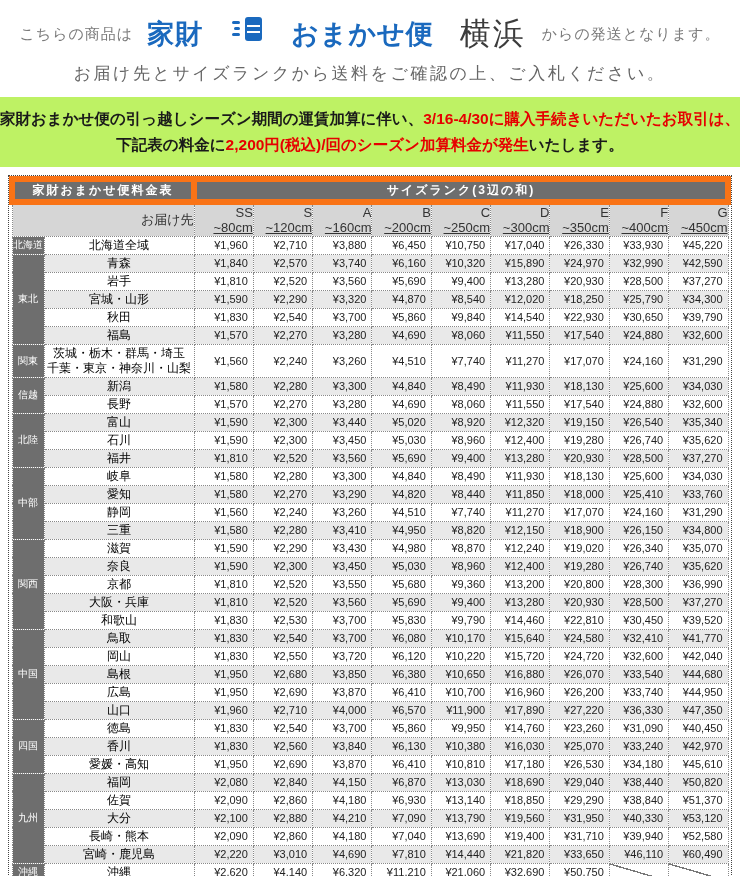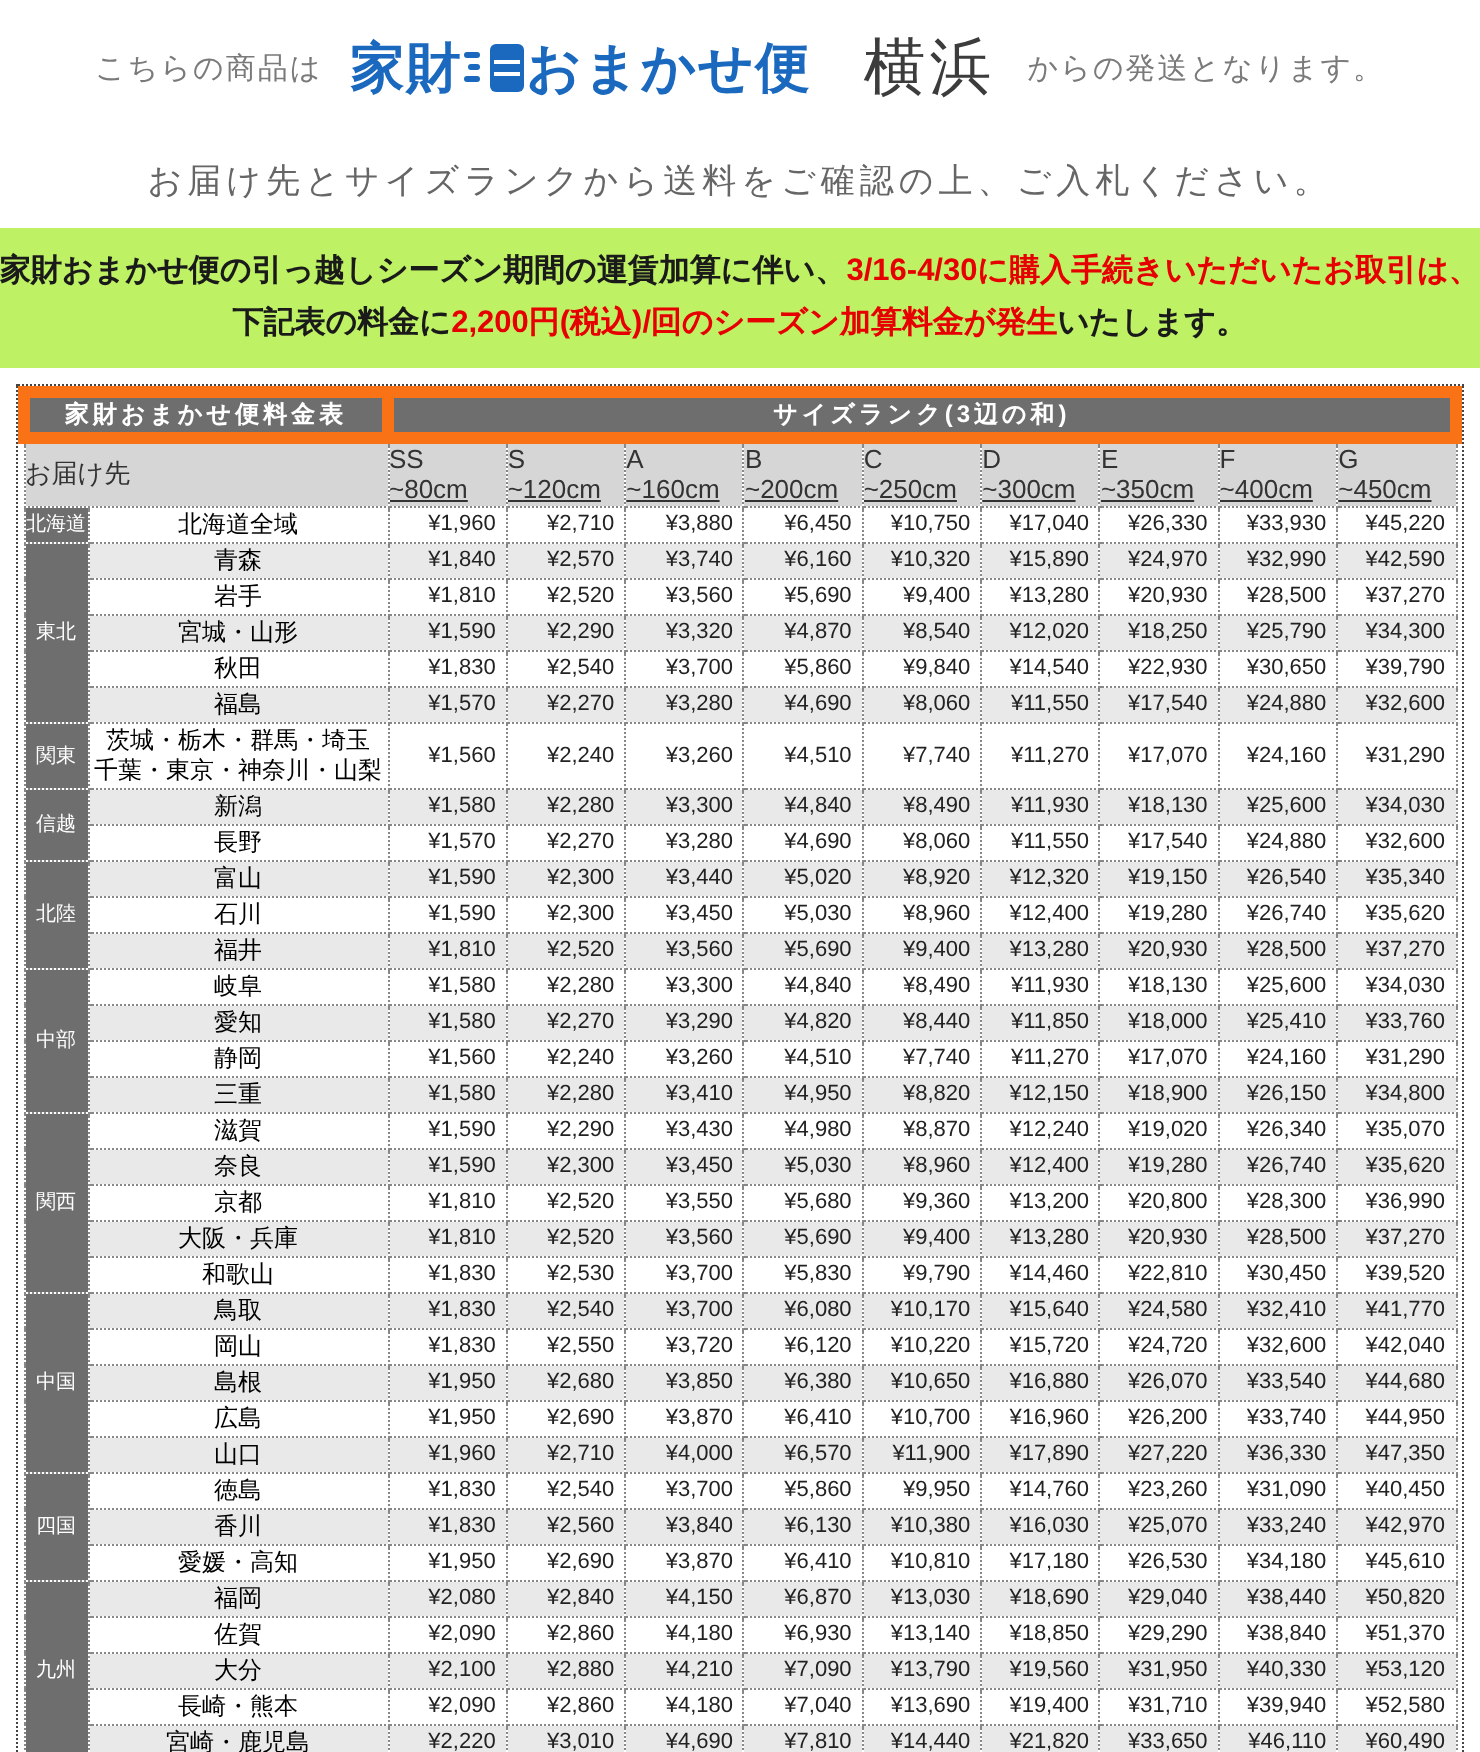--- a/index.html
+++ b/index.html
@@ -8,61 +8,61 @@
     width:740px; height:876px; background:#ffffff;
     font-family:"Liberation Sans","DejaVu Sans",sans-serif;
     color:#333; overflow:hidden;
   }
   
   .top-line {
     display:flex; align-items:center; justify-content:center;
     padding-top:13px; height:55px; white-space:nowrap;
   }
   .lead-text,.tail-text { font-size:15px; color:#7a7a7a; letter-spacing:1px; }
-  .logo { display:flex; align-items:center; margin:0 10px 0 14px; }
+  .logo { display:flex; align-items:flex-start; margin:0 10px 0 14px;gap:28px; }
   .logo-text { font-size:27px; font-weight:bold; color:#1a69be; letter-spacing:1px; }
   .logo-icon { position:relative; width:30px; height:26px; margin:0 1px; display:inline-block; }
   .logo-icon .speed1,.logo-icon .speed2,.logo-icon .speed3 {
     position:absolute; left:0; height:3px; background:#1a69be; border-radius:2px;
   }
   .logo-icon .speed1 { top:5px;  width:8px; }
   .logo-icon .speed2 { top:11px; width:6px; left:2px; }
   .logo-icon .speed3 { top:17px; width:8px; }
   .logo-icon .fridge {
     position:absolute; right:0; top:1px; width:17px; height:24px;
     background:#1a69be; border-radius:3px;
   }
   .logo-icon .fridge::before, .logo-icon .fridge::after {
     content:""; position:absolute; left:2px; right:2px; height:2px; background:#fff;
   }
   .logo-icon .fridge::before { top:8px; }
   .logo-icon .fridge::after  { top:14px; }
   .origin-text { font-size:31px; color:#3c3c3c; margin:0 16px; letter-spacing:2px; }
   .subtitle {
     text-align:center; font-size:17px; color:#666;
-    letter-spacing:2.5px; margin-top:24px; height:26px;font-family:Liberation Serif, serif;
+    letter-spacing:2.5px; margin-top:7px; height:26px;font-family:Liberation Serif, serif;
   }
   
   .notice {
     margin-top:9px; background:#bef264; text-align:center;
     padding:9px 0 10px 0; font-weight:bold; font-size:15.5px;
     line-height:1.65; color:#1a1a1a;
   }
   .notice .red { color:#e60000; }
   
   .table-wrap { margin:8px 0 0 8px; width:724px; border:1px dotted #444; }
   table { width:100%; table-layout:fixed; border-collapse:collapse; }
   th,td { border:1px dotted #888; overflow:hidden; }
   th.h1 {
     background:#6e6e6e; color:#fff; font-size:12px; font-weight:bold;
     letter-spacing:2px; height:18px; border:6px solid #f97316; text-align:center;
   }
   th.h2 {
     background:#d6d6d6; color:#333; font-weight:normal; height:34px;
-    text-align:left; vertical-align:middle;
+    text-align:right; vertical-align:middle;
   }
   th.h2 .rank { font-size:13px; line-height:15px; }
   th.h2 .size { font-size:13px; line-height:15px;text-decoration:underline; }
   th.h2.dest-h { font-size:13px; }
   td.region {
     background:#6e6e6e; color:#fff; font-size:10px; text-align:center;
     vertical-align:middle; letter-spacing:0; padding:0;
   }
   td.dest {
     text-align:center; font-size:12px; color:#000000; vertical-align:middle;

